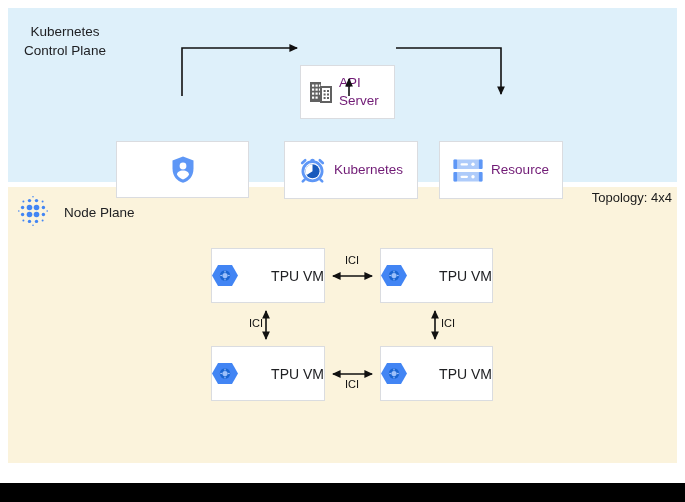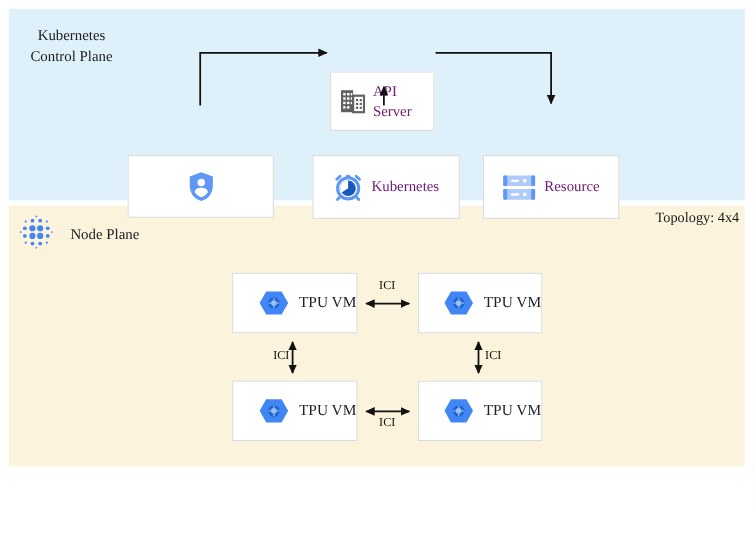--- a/index.html
+++ b/index.html
@@ -1,18 +1,18 @@
 <!DOCTYPE html>
 <html><head>
 <meta charset="utf-8">
 <style>
   html,body { margin:0; padding:0; background:#ffffff; }
   #canvas {
-    position:relative; width:685px; height:424px; overflow:hidden;
-    font-family:Liberation Serif, serif; color:#1f2125; background:#ffffff;
+    position:relative; width:685px; height:502px; overflow:hidden;
+    font-family:Liberation Sans, sans-serif; color:#1f2125; background:#ffffff;
   }
   .panel { position:absolute; }
   #cp-panel   { left:8px; top:8px;   width:669px; height:174px; background:#def0fa; }
   #np-panel   { left:8px; top:187px; width:669px; height:276px; background:#fbf3dc; }
   #black-bar  { left:0;   top:483px; width:685px; height:19px;  background:#000000; }
 
   .panel-title {
     position:absolute; font-size:13.5px; line-height:1.4; color:#202124;
   }
   #cp-title { left:15px; top:23px; width:100px; text-align:center; }
@@ -31,21 +31,21 @@
   .node .label { line-height:1.3; }
   #node-api       { left:300px; top:21px;  width:95px;  height:54px; gap:7px; }
   #node-rc        { left:116px; top:97px;  width:133px; height:57px; }
   #node-sched     { left:284px; top:97px;  width:134px; height:58px; }
   #node-storage   { left:439px; top:97px;  width:124px; height:58px; }
   #node-rc .label { max-width:82px; }
   #node-api .label{ max-width:52px; }
 
   .tpu {
     position:absolute; background:#ffffff; border:1px solid #dadce0;
-    display:flex; align-items:center; justify-content:flex-end; gap:10px;
+    display:flex; align-items:center; justify-content:space-between; gap:10px;
     font-size:14px; color:#202124; box-sizing:border-box;
   }
   #tpu-tl { left:211px; top:248px; width:114px; height:55px; }
   #tpu-tr { left:380px; top:248px; width:113px; height:55px; }
   #tpu-bl { left:211px; top:346px; width:114px; height:55px; }
   #tpu-br { left:380px; top:346px; width:113px; height:55px; }
 
   .ici {
     position:absolute; font-size:11px; color:#111; width:26px;
   }

